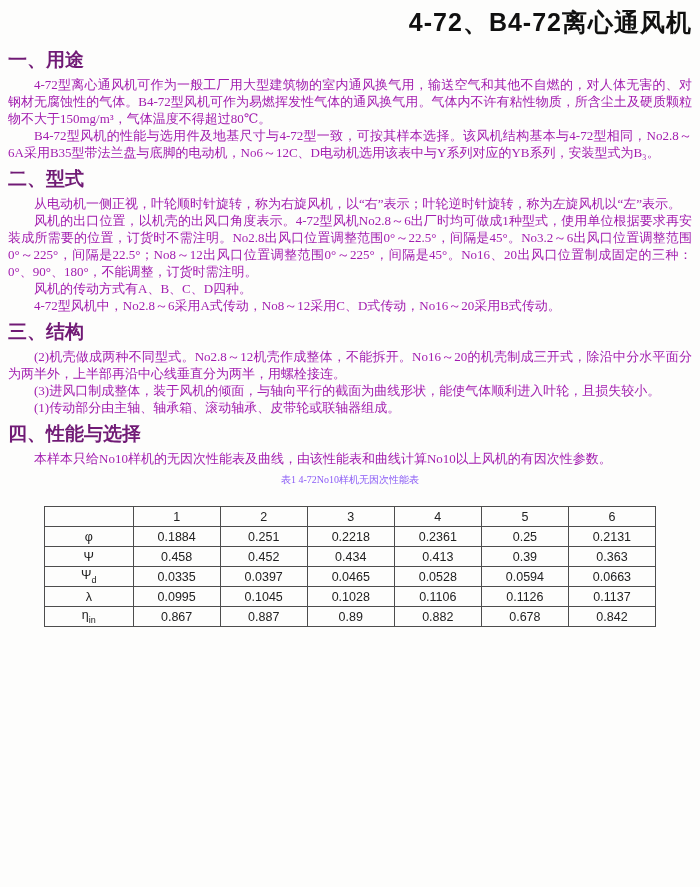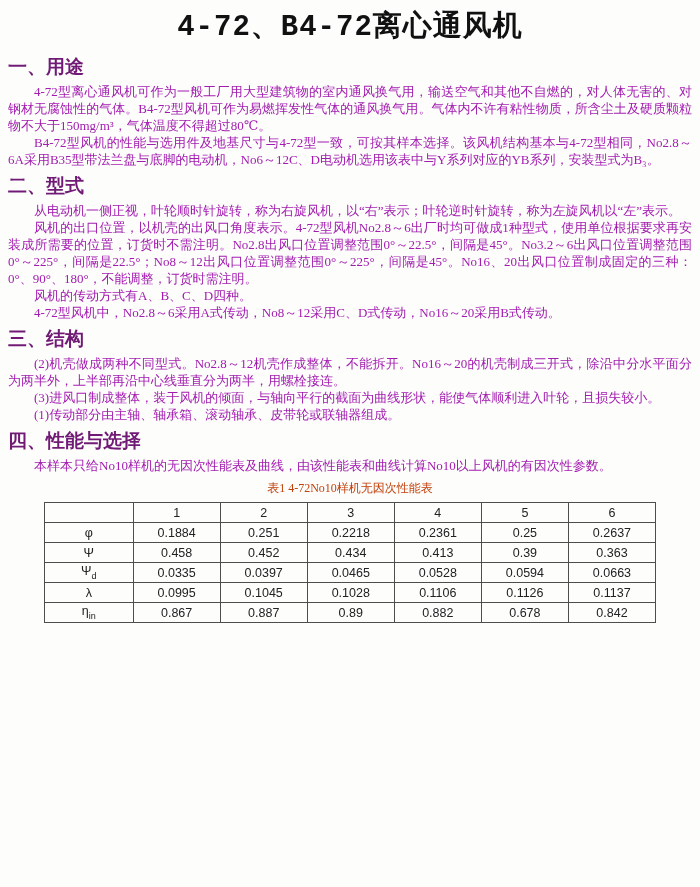--- a/index.html
+++ b/index.html
@@ -7,47 +7,47 @@
   body { width: 700px; font-family: "Liberation Serif", "DejaVu Serif", serif; }
   .page {
     width: 700px;
     height: 887px;
     background: #fdfdfc;
     color: #1c1c1c;
     padding: 4px 8px 6px 8px;
     overflow: hidden;
   }
   .doc-title {
-    font-family: Liberation Mono, monospace;
-    font-size: 29px;
+    font-family: Liberation Sans, sans-serif;
+    font-size: 25px;
     font-weight: 700;
-    text-align: center;
+    text-align: right;
     letter-spacing: 1px;
     margin: 2px 0 8px 0;
     color: #111;
   }
   .section-heading {
     font-family: "Liberation Sans", "DejaVu Sans", sans-serif;
     font-size: 19px;
     font-weight: 700;
     margin: 5px 0 3px 0;
     color: #701a75;
   }
   .para {
     font-size: 13px;
     line-height: 17px;
     text-align: justify;
     text-indent: 2em;
     color: #a21caf;
   }
   .table-caption {
-    font-size: 12px;
+    font-size: 10px;
     text-align: center;
-    margin: 6px 0 5px 0;
-    color: #c2410c;
+    margin: 6px 0 19px 0;
+    color: #8b5cf6;
   }
   table.perf {
     width: 612px;
     margin: 0 auto;
     border-collapse: collapse;
     table-layout: fixed;
     font-size: 12.5px;
     font-family: "Liberation Sans", "DejaVu Sans", sans-serif;
   }
   table.perf th, table.perf td {
@@ -110,21 +110,21 @@
       </tr>
     </thead>
     <tbody>
         <tr>
           <td>φ</td>
           <td>0.1884</td>
           <td>0.251</td>
           <td>0.2218</td>
           <td>0.2361</td>
           <td>0.25</td>
-          <td>0.2637</td>
+          <td>0.2131</td>
         </tr>
         <tr>
           <td>Ψ</td>
           <td>0.458</td>
           <td>0.452</td>
           <td>0.434</td>
           <td>0.413</td>
           <td>0.39</td>
           <td>0.363</td>
         </tr>

